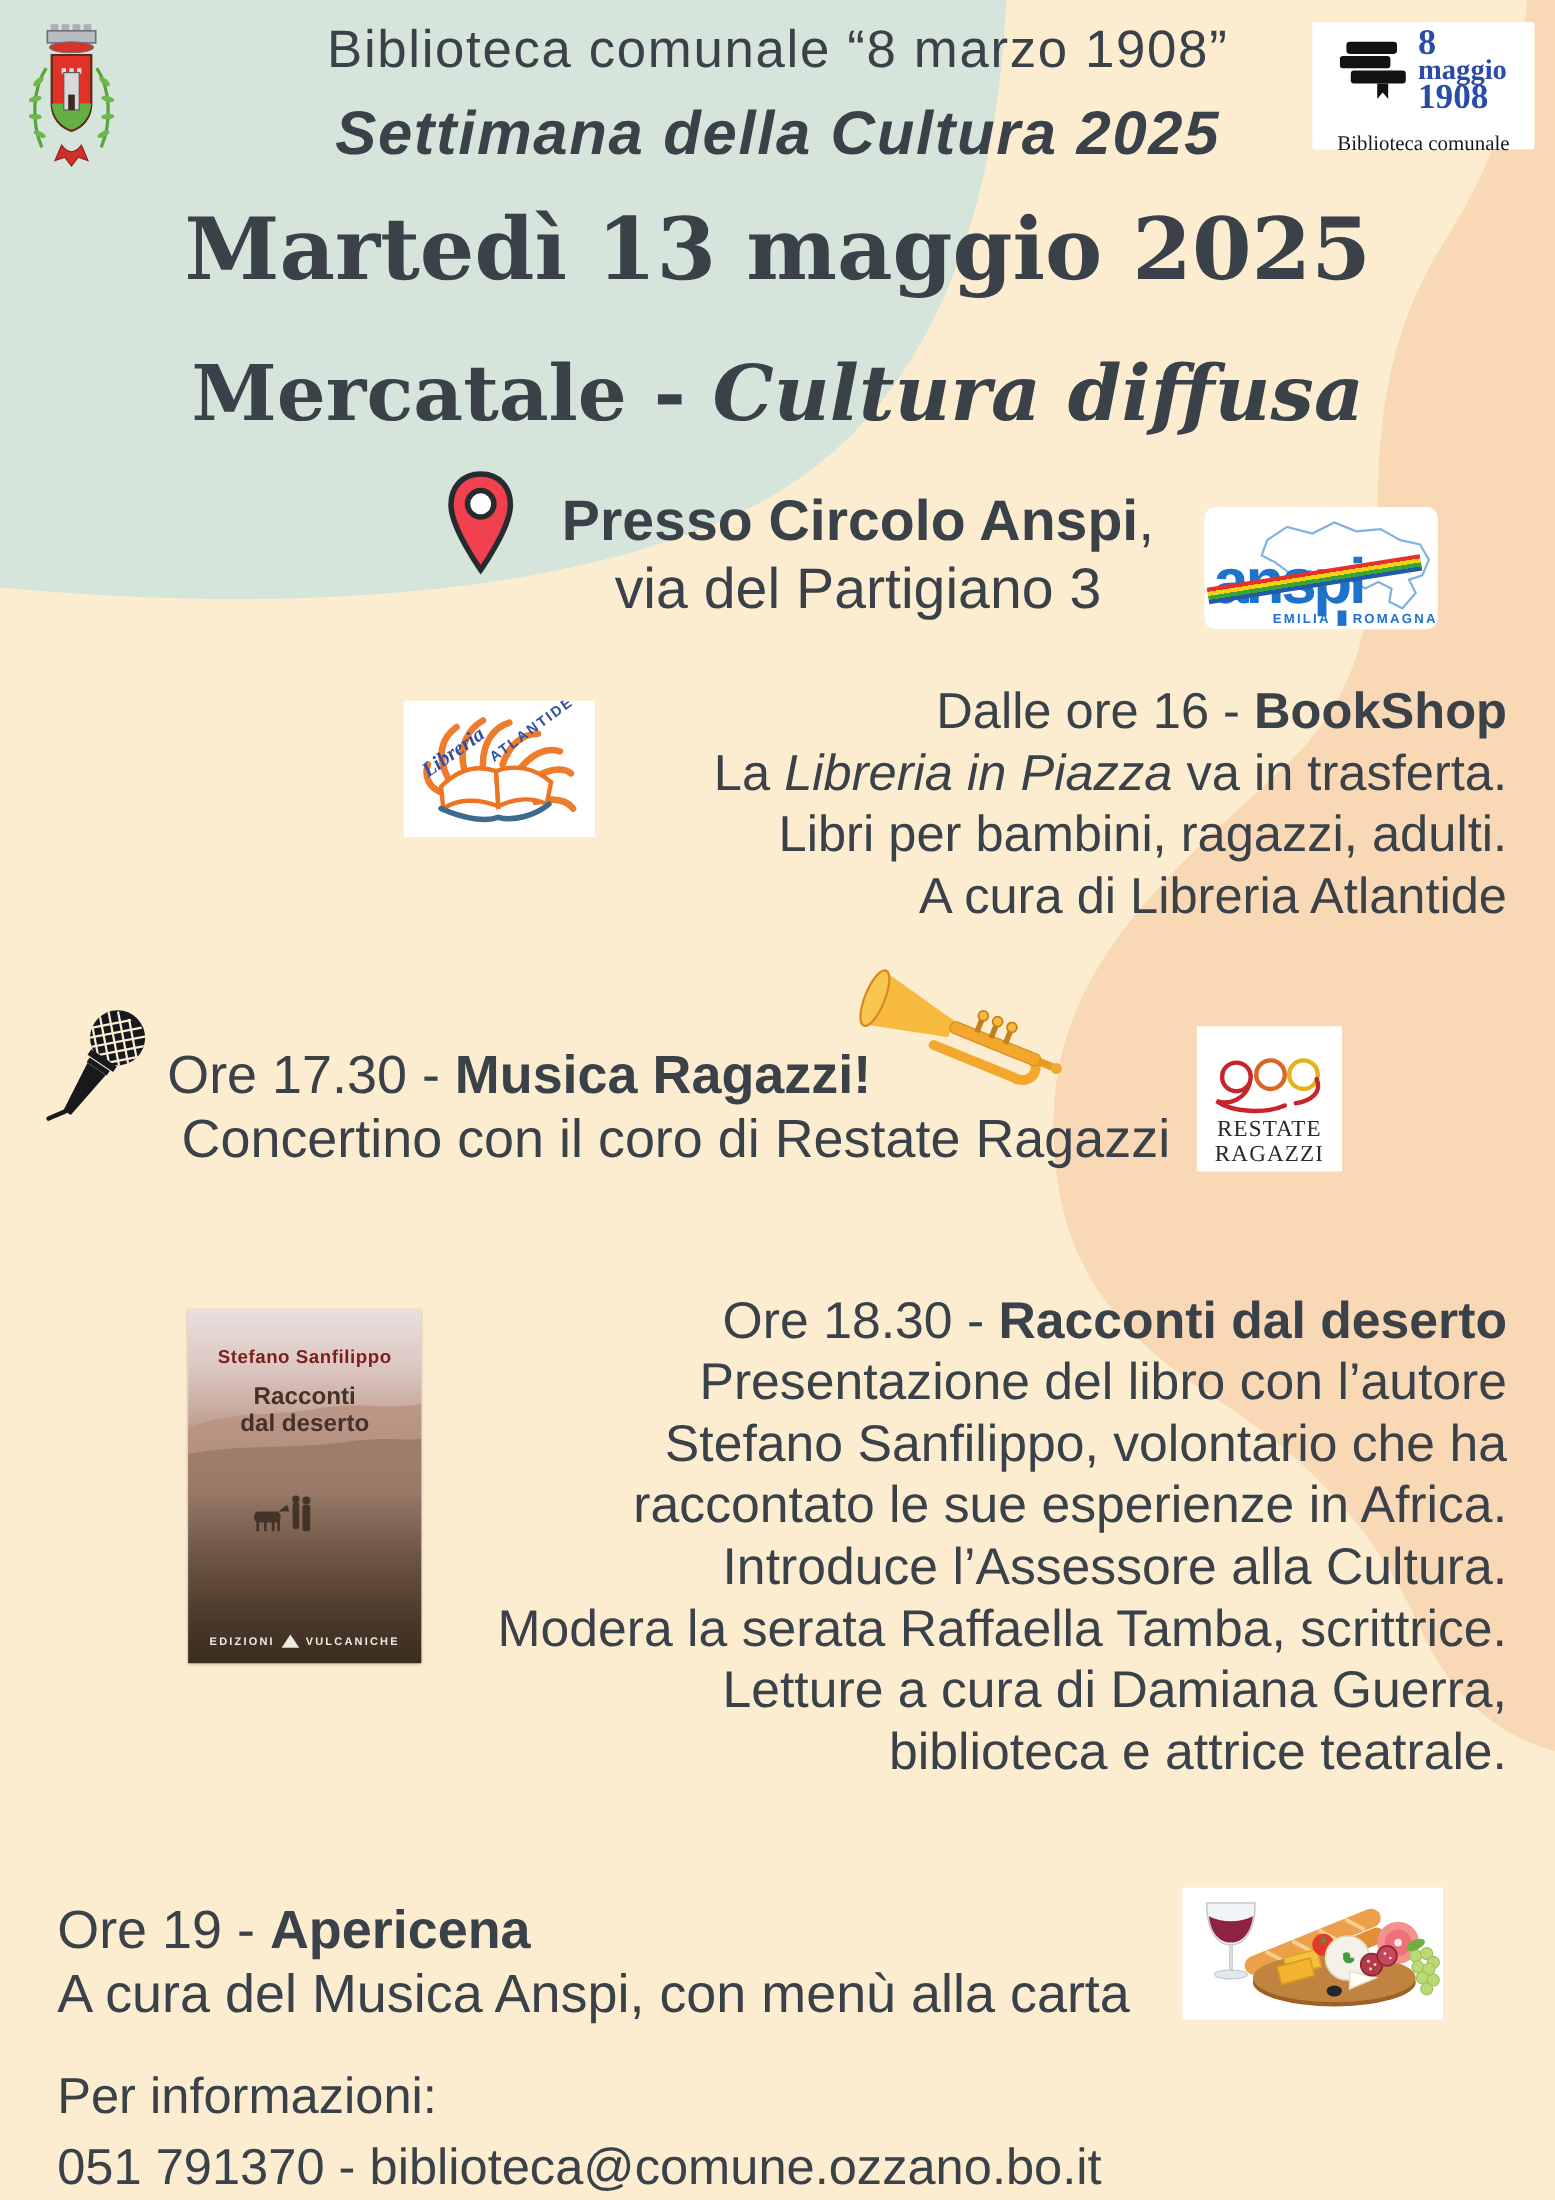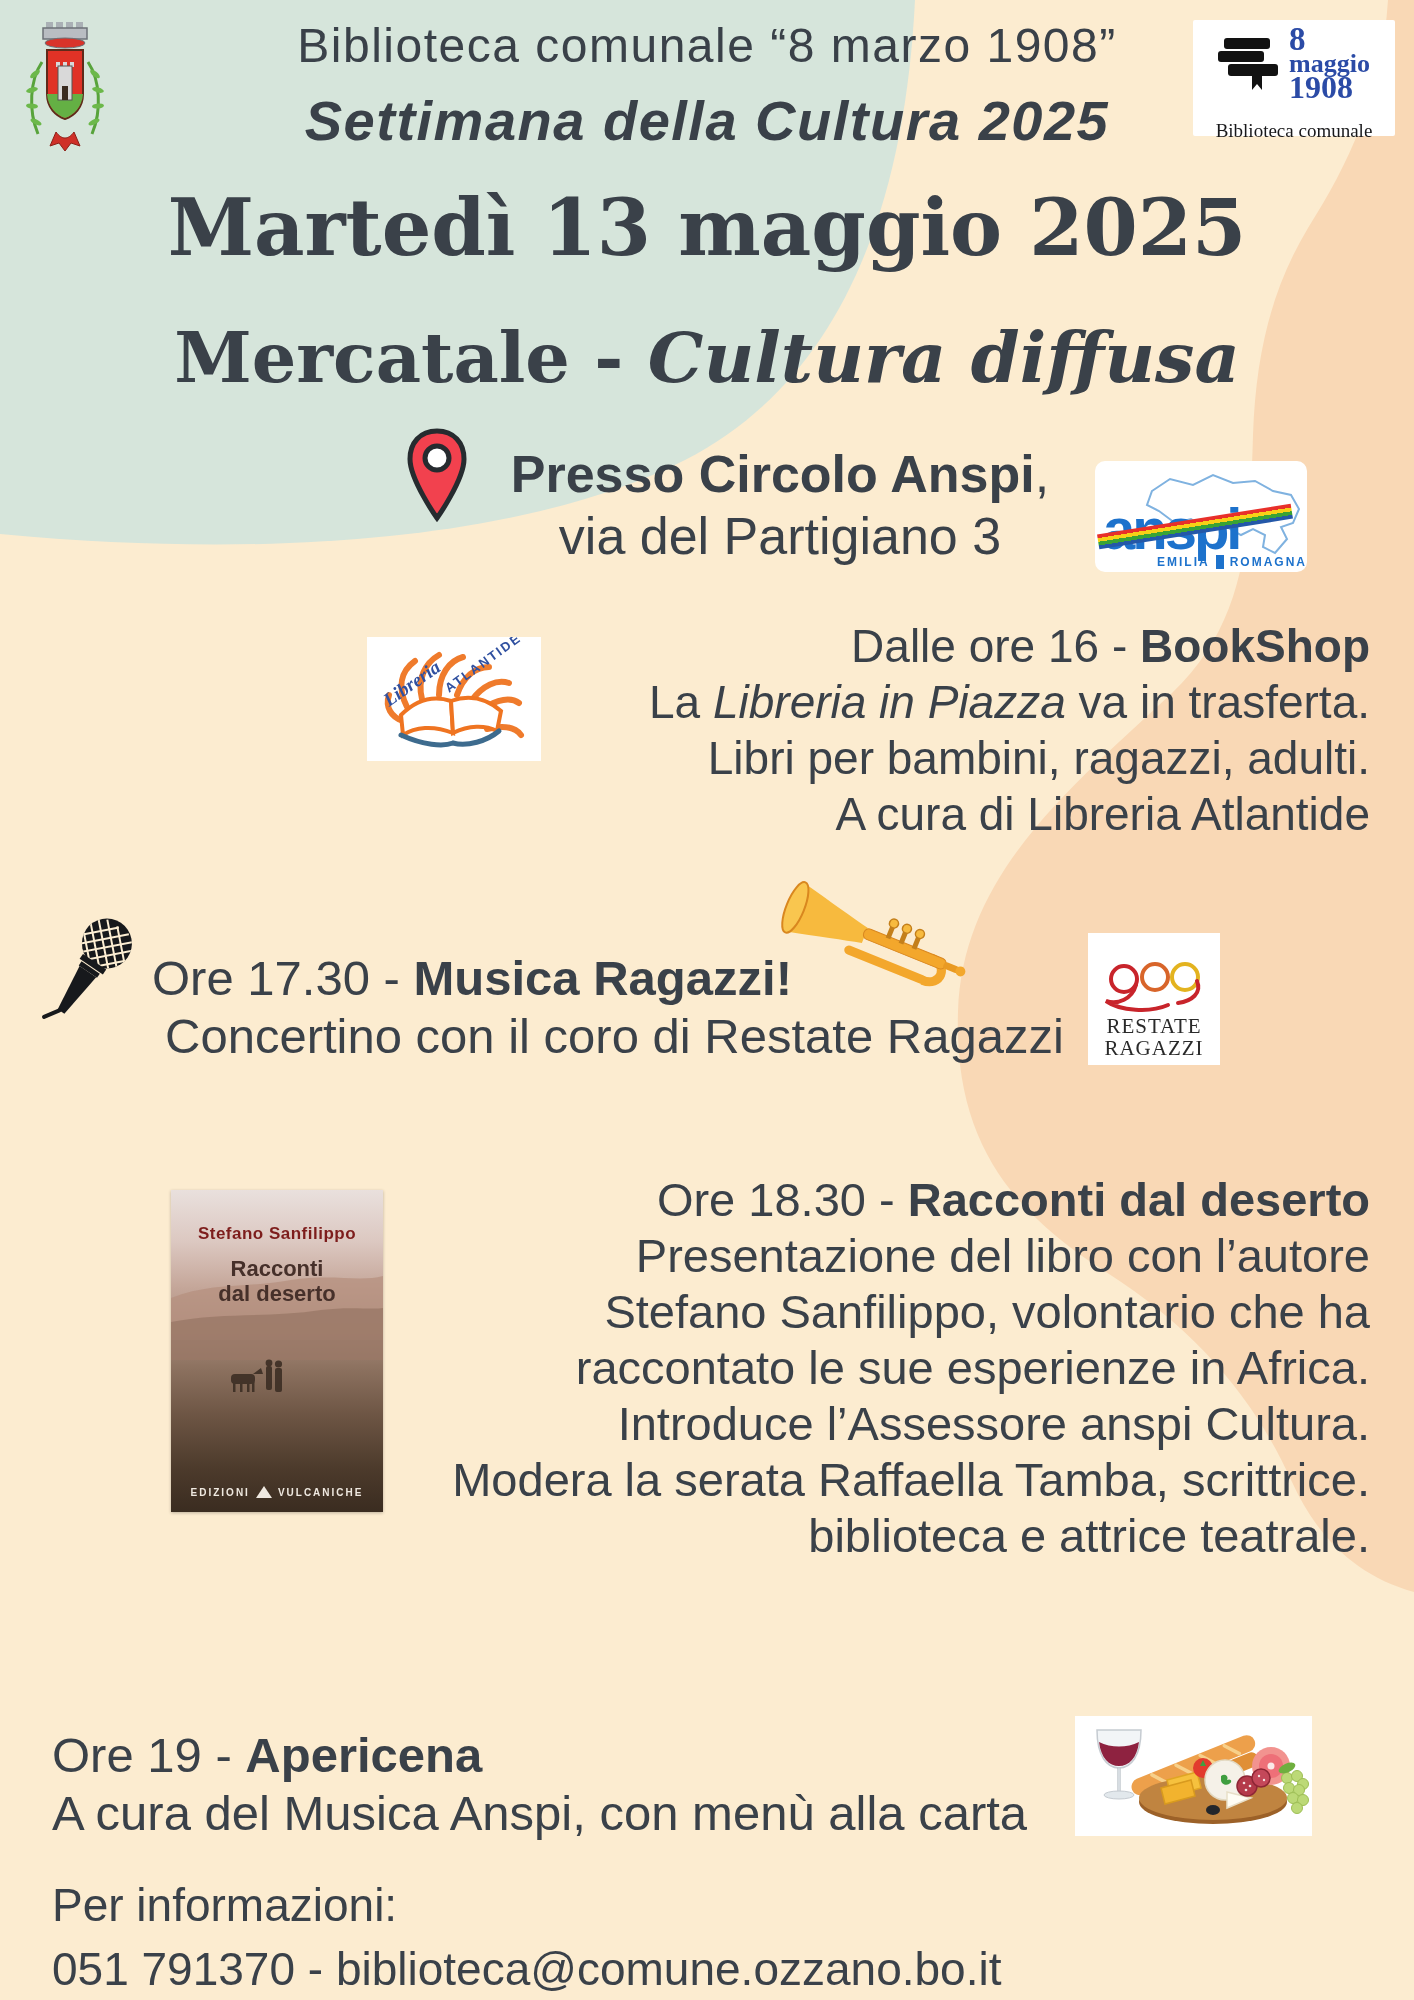--- a/index.html
+++ b/index.html
@@ -259,22 +259,23 @@
       <span class="volcano"></span>
       <span>VULCANICHE</span>
     </div>
   </div>
 
   <div class="abs presentation-block">
     <div><span>Ore 18.30 - </span><span class="bold">Racconti dal deserto</span></div>
     <div>Presentazione del libro con l’autore</div>
     <div>Stefano Sanfilippo, volontario che ha</div>
     <div>raccontato le sue esperienze in Africa.</div>
-    <div>Introduce l’Assessore anspi Cultura.</div>
+    <div>Introduce l’Assessore alla Cultura.</div>
     <div>Modera la serata Raffaella Tamba, scrittrice.</div>
+    <div>Letture a cura di Damiana Guerra,</div>
     <div>biblioteca e attrice teatrale.</div>
   </div>
 
   <div class="abs apericena-block">
     <div><span>Ore 19 - </span><span class="bold">Apericena</span></div>
     <div>A cura del Musica Anspi, con menù alla carta</div>
   </div>
 
   <div class="abs food-box">
     <svg width="237" height="120" viewBox="0 0 237 120">

